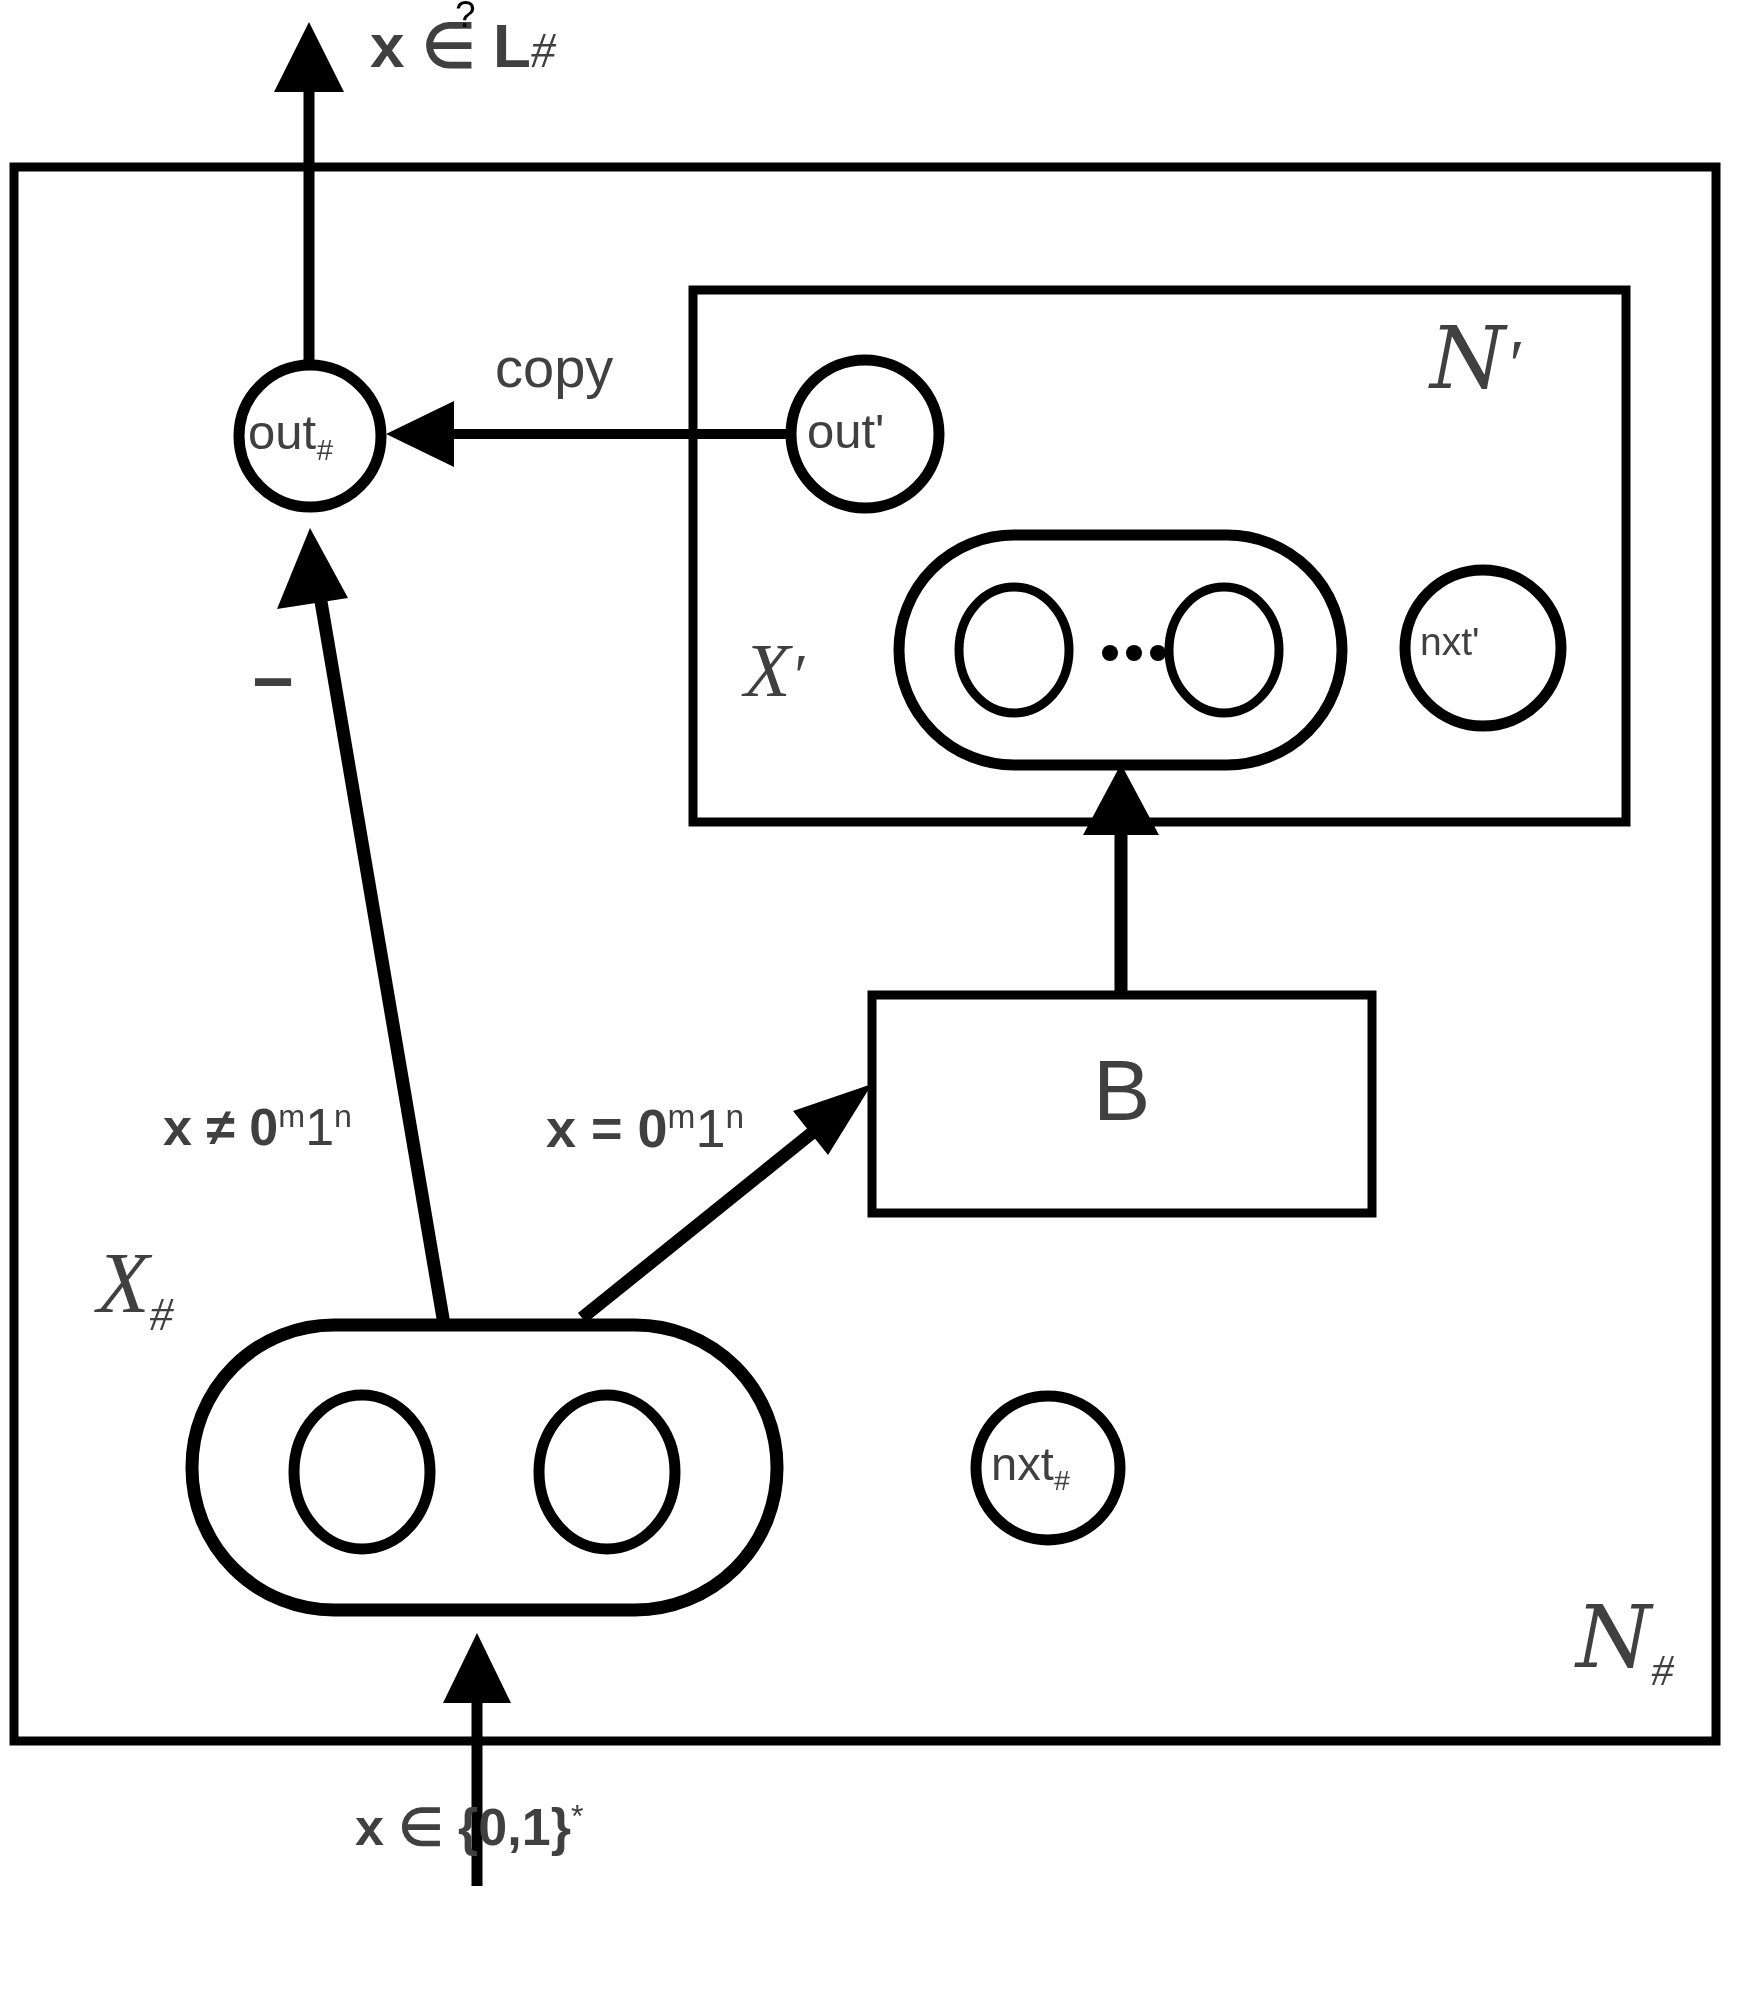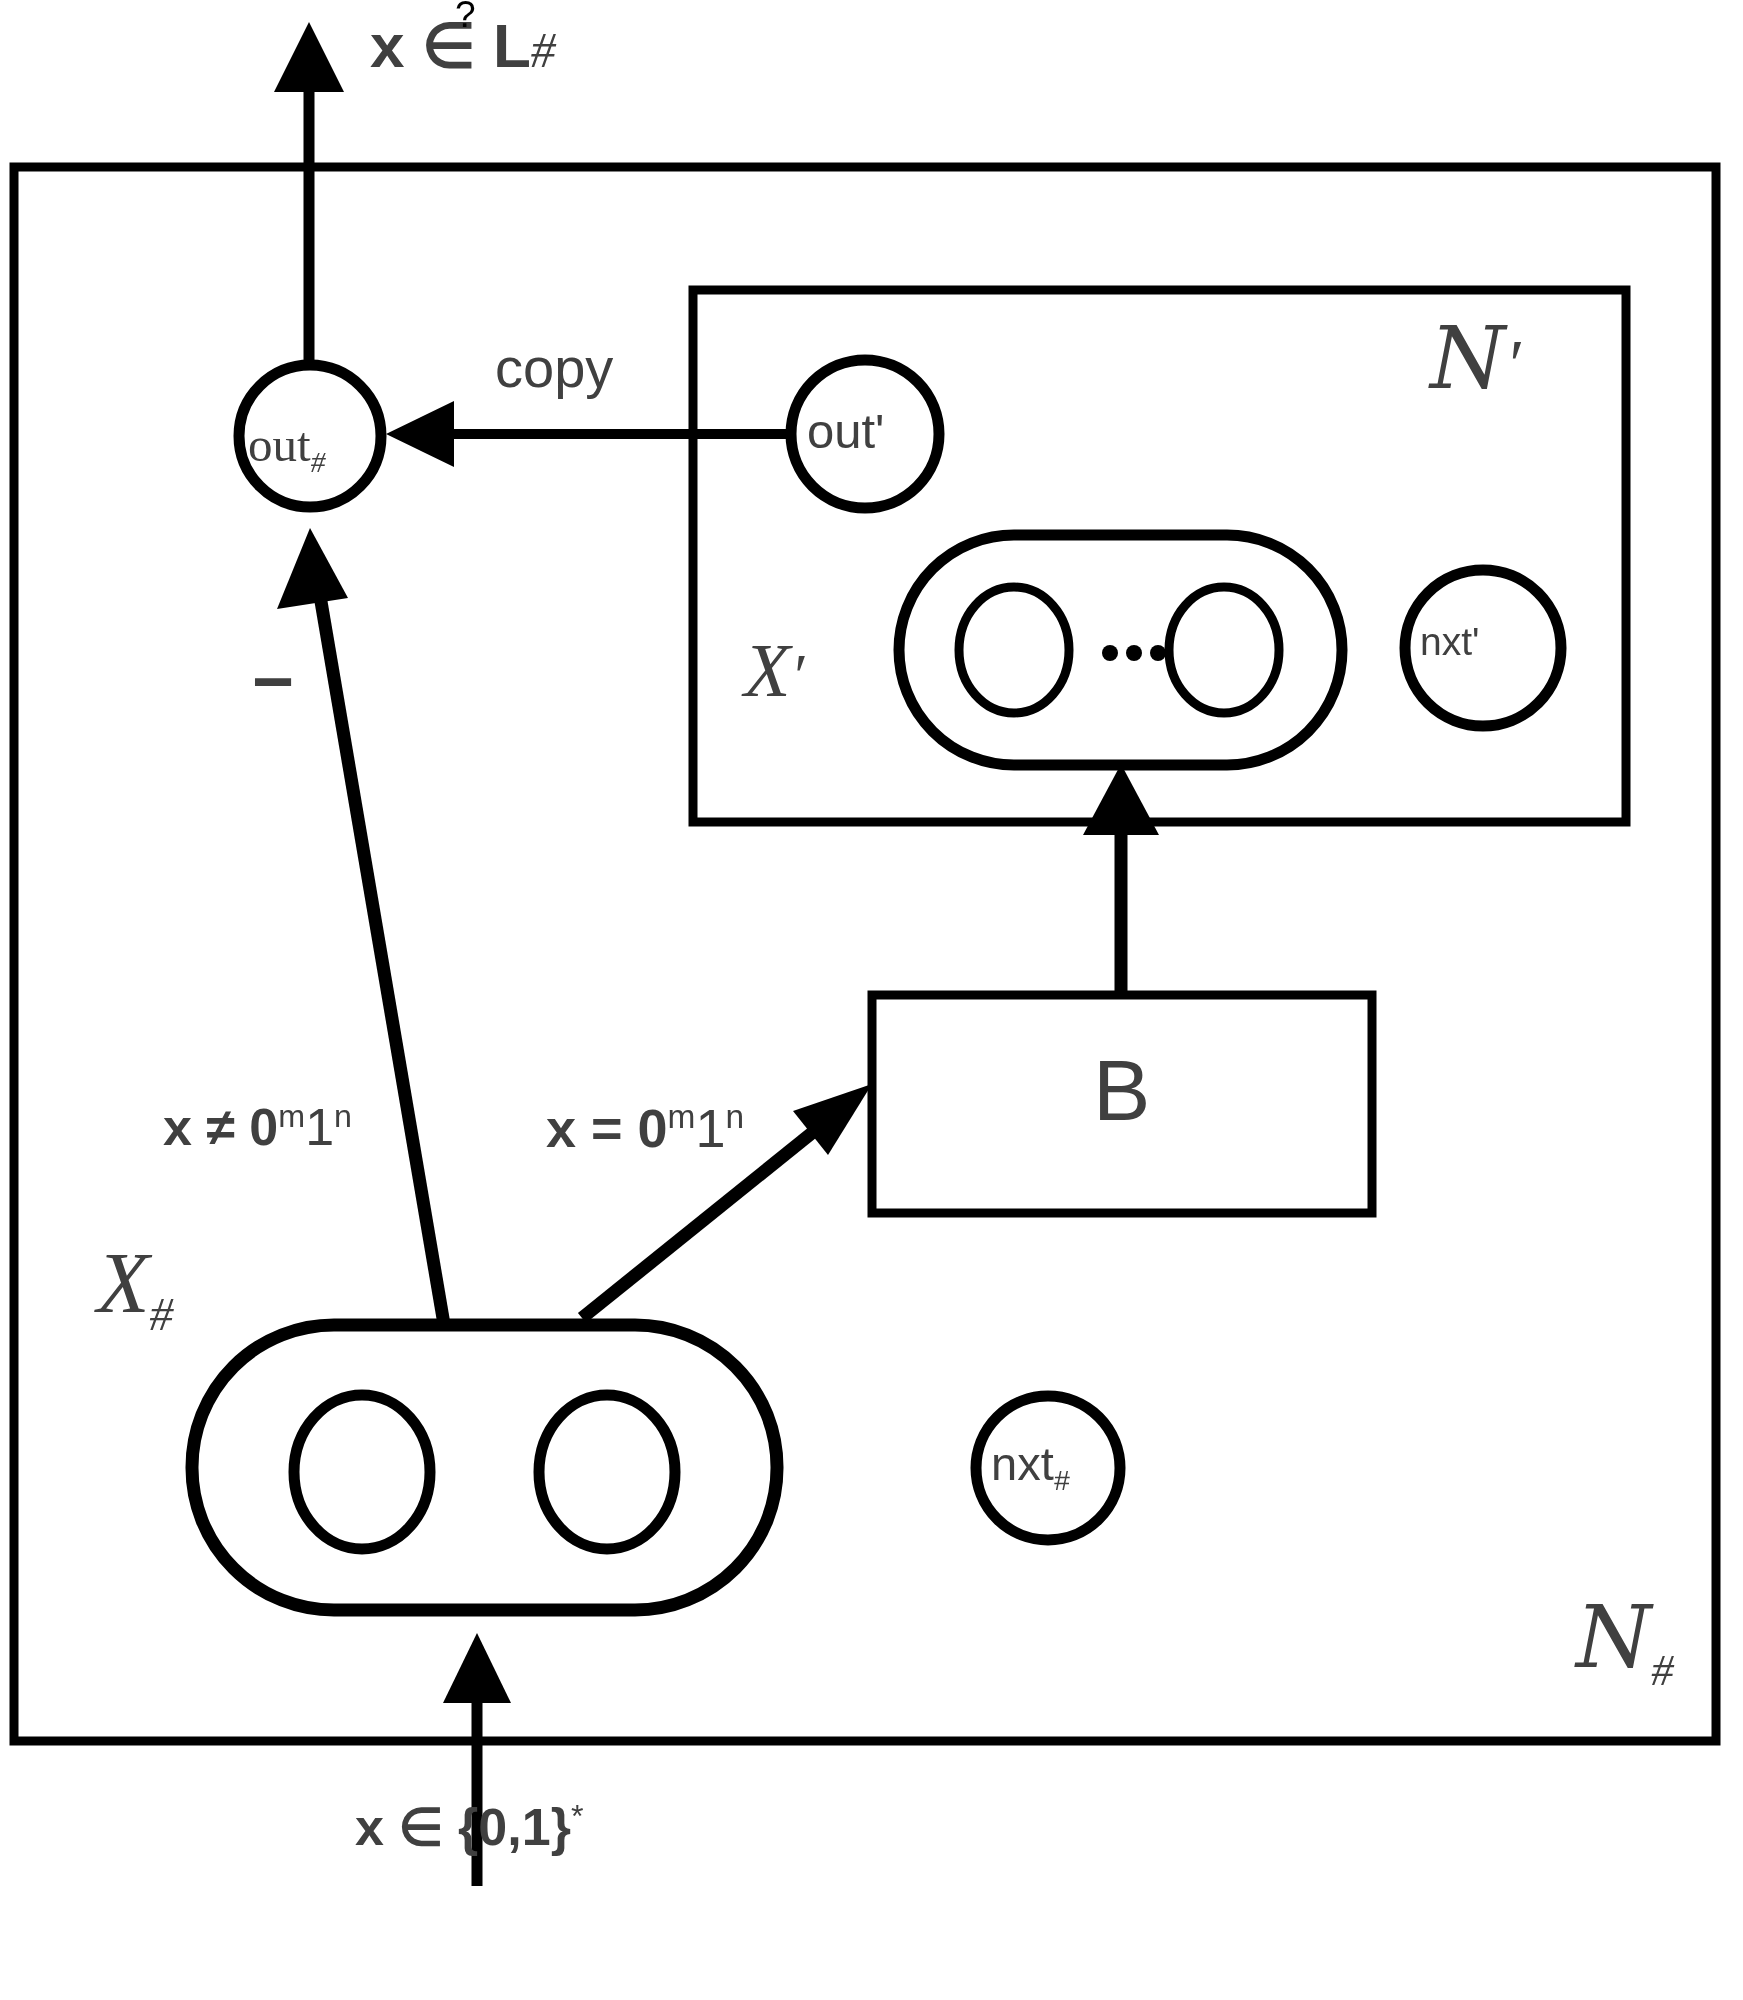--- a/index.html
+++ b/index.html
@@ -100,21 +100,21 @@
     <polygon points="477,1633 511,1703 443,1703" fill="#000"></polygon>
   </svg>
 
   <div class="lbl" style="left:370px; top:15px; font-size:62px;">
     <span class="bold sans">x ∈ L</span><span class="serif-it" style="font-size:0.80em;">#</span>
   </div>
   <div class="qmark" style="left:455px; top:-6px; font-size:37px;">
     <span>?</span>
   </div>
 
-  <div class="lbl nodetext" style="left:248px; top:420px; font-size:49px;font-family:Liberation Serif, serif;">
+  <div class="lbl nodetext" style="left:248px; top:408px; font-size:49px;">
     <span>out</span><span class="hashsub">#</span>
   </div>
 
   <div class="lbl sans" style="left:495px; top:340px; font-size:56px;">
     <span>copy</span>
   </div>
 
   <div class="lbl nodetext" style="left:807px; top:407px; font-size:49px;">
     <span>out'</span>
   </div>

